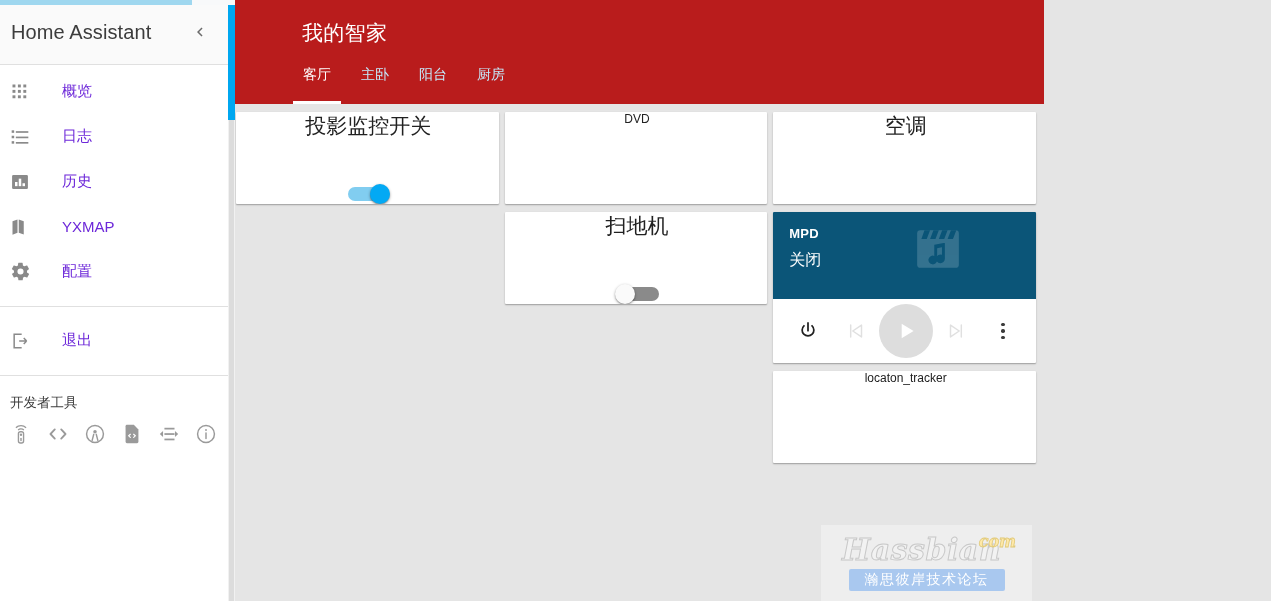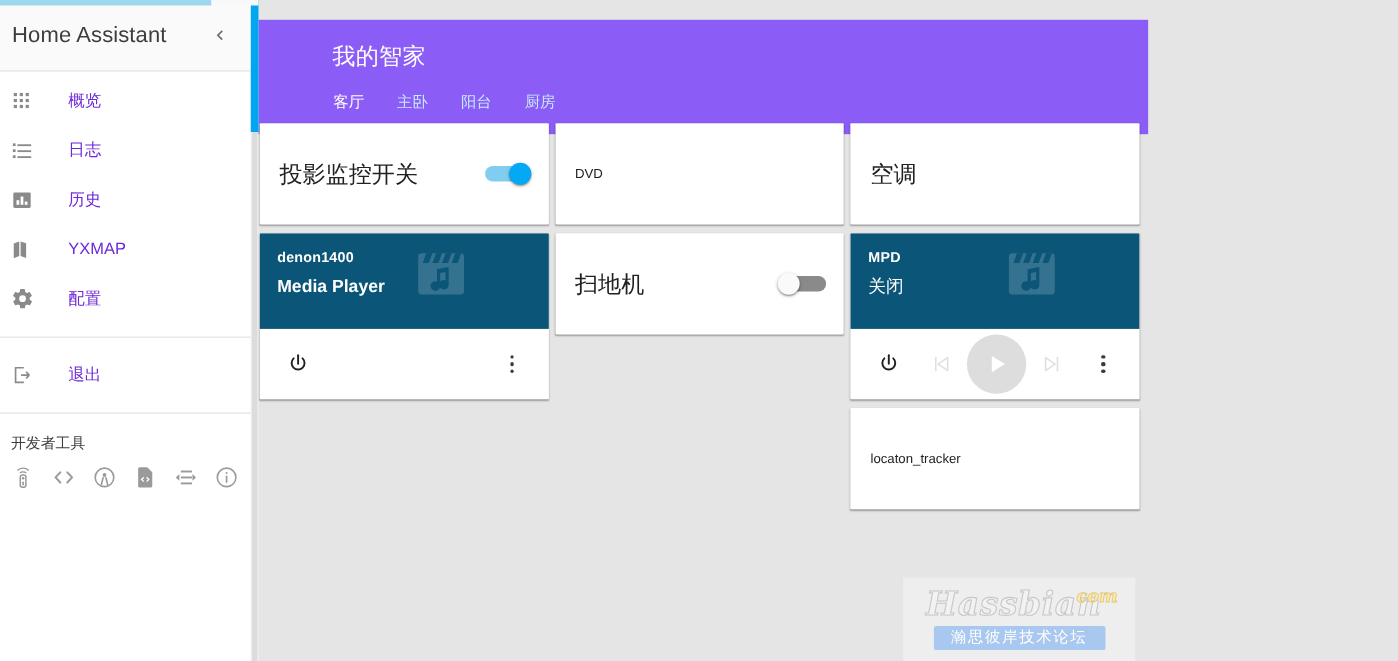--- a/index.html
+++ b/index.html
@@ -77,23 +77,22 @@
     position: absolute; left: 229px; top: 120px; width: 5px; height: 481px;
     background: #dcdcdc; z-index: 26;
   }
 
   
   #main {
     flex: 1; height: 601px; background: #e5e5e5;
     position: relative; overflow: hidden;
   }
   #toolbar {
-    height: 104px; background: #8b5cf6; color: #fff;
+    height: 104px; background: #b91c1c; color: #fff;
     position: relative;
-    margin-top: 18px;
   }
   #view-title {
     position: absolute; left: 74px; top: 19px;
     font-size: 21px; font-weight: 400; letter-spacing: .3px;
   }
   #tabs {
     position: absolute; left: 60px; bottom: 0; display: flex;
     height: 40px; align-items: flex-start;
   }
   .tab {
@@ -116,20 +115,21 @@
   }
   .column { width: 336px; display: flex; flex-direction: column; gap: 8px; }
   .card {
     background: #ffffff;
     box-shadow: 0 1px 2px rgba(0,0,0,.22), 0 1px 1px rgba(0,0,0,.12);
     border-radius: 1px; overflow: hidden;
   }
   .entity-row {
     height: 92px; display: flex; align-items: center;
     padding: 0 16px 0 18px;
+    flex-direction: column;
   }
   .entity-name { font-size: 21px; color: #212121; flex: 1; font-weight: 400; }
   .entity-name.latin { font-size: 12px; }
 
   
   .toggle { width: 44px; height: 20px; position: relative; cursor: pointer; }
   .toggle .track {
     position: absolute; top: 3px; left: 2px;
     width: 36px; height: 14px; border-radius: 8px;
   }
@@ -378,47 +378,20 @@
         <div class="card">
           <div class="entity-row">
             <div class="entity-name">投影监控开关</div>
             <div class="toggle on">
               <span class="track"></span>
               <span class="knob"></span>
             </div>
           </div>
         </div>
 
-        <div class="card">
-          <div class="mp-banner">
-            <div class="mp-title">denon1400</div>
-            <div class="mp-state">Media Player</div>
-            <svg class="mp-art" viewBox="0 0 24 24" fill="#ffffff">
-              <path d="M3.5 3h17A1.5 1.5 0 0 1 22 4.5v15A1.5 1.5 0 0 1 20.5 21h-17A1.5 1.5 0 0 1 2 19.5v-15A1.5 1.5 0 0 1 3.5 3z"></path>
-              <path d="M5.5 3 4 7.2h2.6L8.2 3zM9.8 3 8.2 7.2h2.6L12.4 3zM14 3l-1.6 4.2H15L16.6 3zM18.2 3l-1.6 4.2h2.6L20.8 3z" fill="#0b5578"></path>
-              <path d="M14.6 9.1 10.2 10v5.3a2.1 2.1 0 1 0 1.4 1.95V11.6l2.3-.45v3.6a2.1 2.1 0 1 0 1.4 1.95V9.1z" fill="#0b5578"></path>
-            </svg>
-          </div>
-          <div class="mp-controls">
-            <div class="icon-btn">
-              <svg width="22" height="22" viewBox="0 0 24 24" fill="none" stroke="currentColor" stroke-width="1.9" stroke-linecap="round">
-                <path d="M12 3.2v8.4"></path>
-                <path d="M7.6 6.3a6.4 6.4 0 1 0 8.8 0"></path>
-              </svg>
-            </div>
-            <div style="flex:1"></div>
-            <div class="icon-btn">
-              <span class="dots">
-                  <i></i>
-                  <i></i>
-                  <i></i>
-                </span>
-            </div>
-          </div>
-        </div>
 
       </div>
 
       <div class="column">
 
         <div class="card">
           <div class="entity-row">
             <div class="entity-name latin">DVD</div>
           </div>
         </div>

